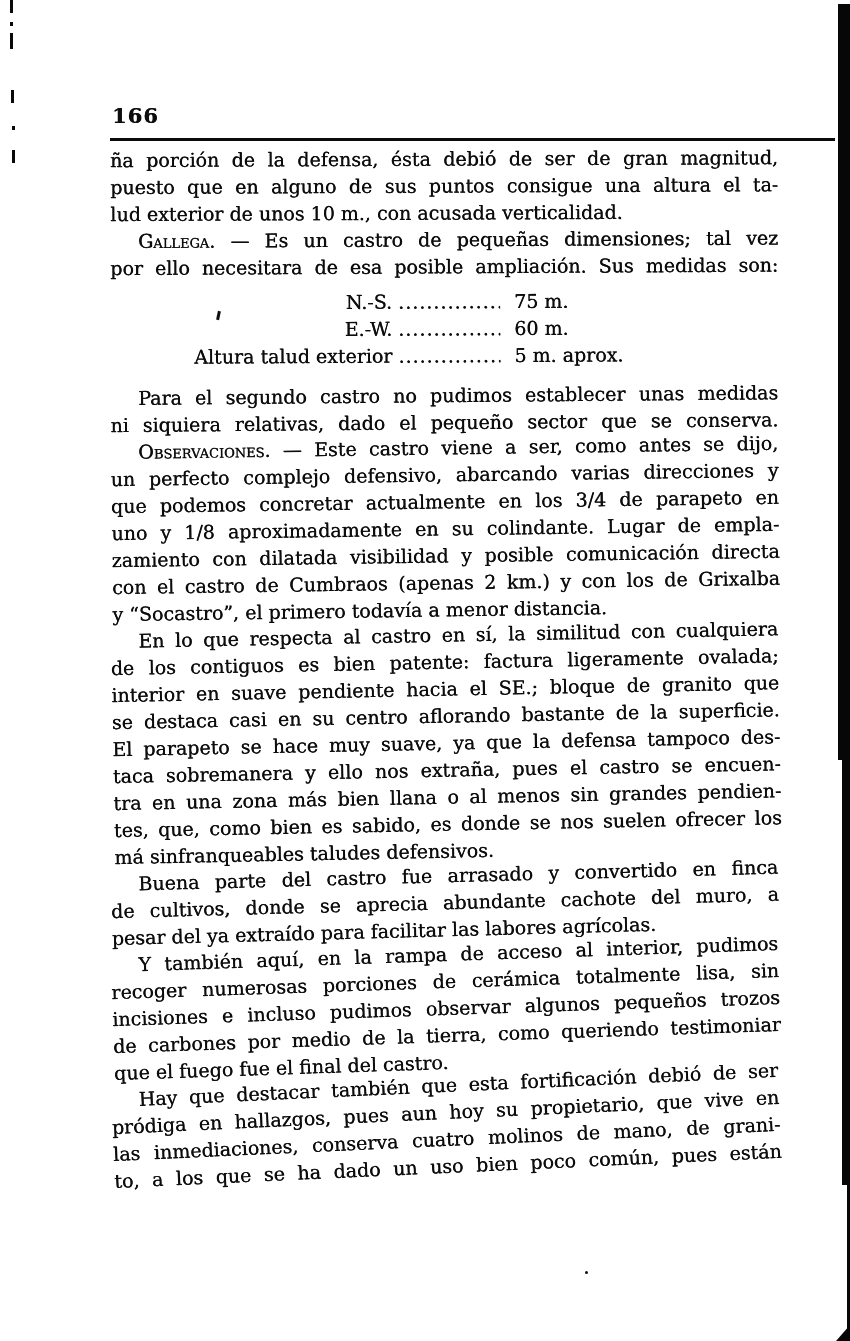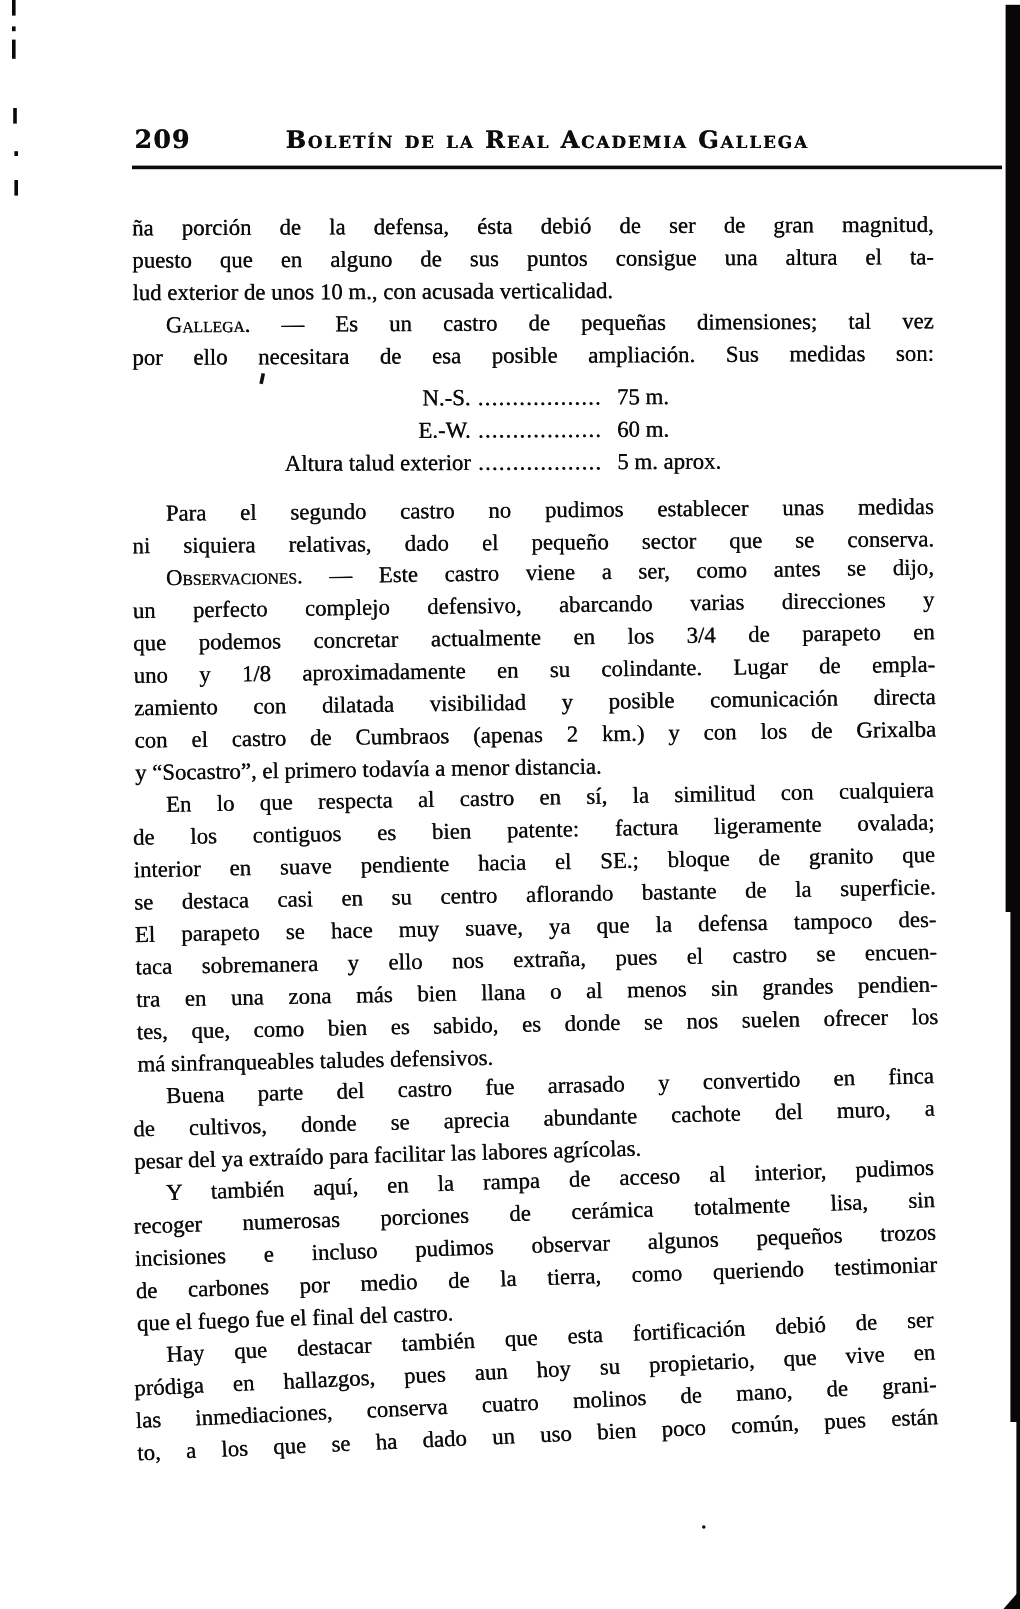--- a/index.html
+++ b/index.html
@@ -14,21 +14,21 @@
   }
   
   .header{position:relative;height:26px;}
   .pagenum{position:absolute;left:2px;top:0;font-size:21px;font-weight:bold;letter-spacing:1px;}
   .journal-title{
     position:absolute;left:50%;top:1px;transform:translateX(-50%) translateX(12px);
     font-variant:small-caps;font-weight:bold;font-size:20px;letter-spacing:1.6px;white-space:nowrap;
   }
   .rule{margin-top:9px;height:3px;width:725px;background:#0b0b0b;}
   
-  .bodytext{margin-top:36px;font-size:19px;line-height:27px;font-family:Liberation Serif, serif;}
+  .bodytext{margin-top:6px;font-size:19px;line-height:27px;}
   .para{transform-origin:0 0;}
   .t1{transform:rotate(-0.25deg);}
   .t2{transform:rotate(-0.3deg);}
   .t3{transform:rotate(-0.5deg);}
   .t4{transform:rotate(-0.8deg);}
   .t5{transform:rotate(-1.1deg);}
   .t6{transform:rotate(-1.5deg);}
   .t7{transform:rotate(-1.9deg);}
   .t8{transform:rotate(-2.6deg);}
   .line{text-align:justify;text-align-last:justify;height:27px;overflow:visible;}
@@ -60,22 +60,21 @@
   .tick.f{left:12px;top:150px;width:3px;height:13px;}
   .speck-quote{position:absolute;left:217px;top:311px;width:3px;height:9px;background:#101010;transform:rotate(12deg);}
   .speck-dot{position:absolute;left:585px;top:1271px;width:3px;height:3px;background:#101010;border-radius:50%;}
 </style>
 </head>
 <body>
 
 <div class="page">
 
   <div class="header">
-    <span class="pagenum">209</span>
-    <span class="journal-title">Boletín de la Real Academia Gallega</span>
+    <span class="pagenum">166</span>
   </div>
   <div class="rule"></div>
 
   <div class="bodytext">
 
     <div class="para t1">
       <div class="line">ña porción de la defensa, ésta debió de ser de gran magnitud,</div>
       <div class="line">puesto que en alguno de sus puntos consigue una altura el ta-</div>
       <div class="line rag">lud exterior de unos 10 m., con acusada verticalidad.</div>
     </div>

